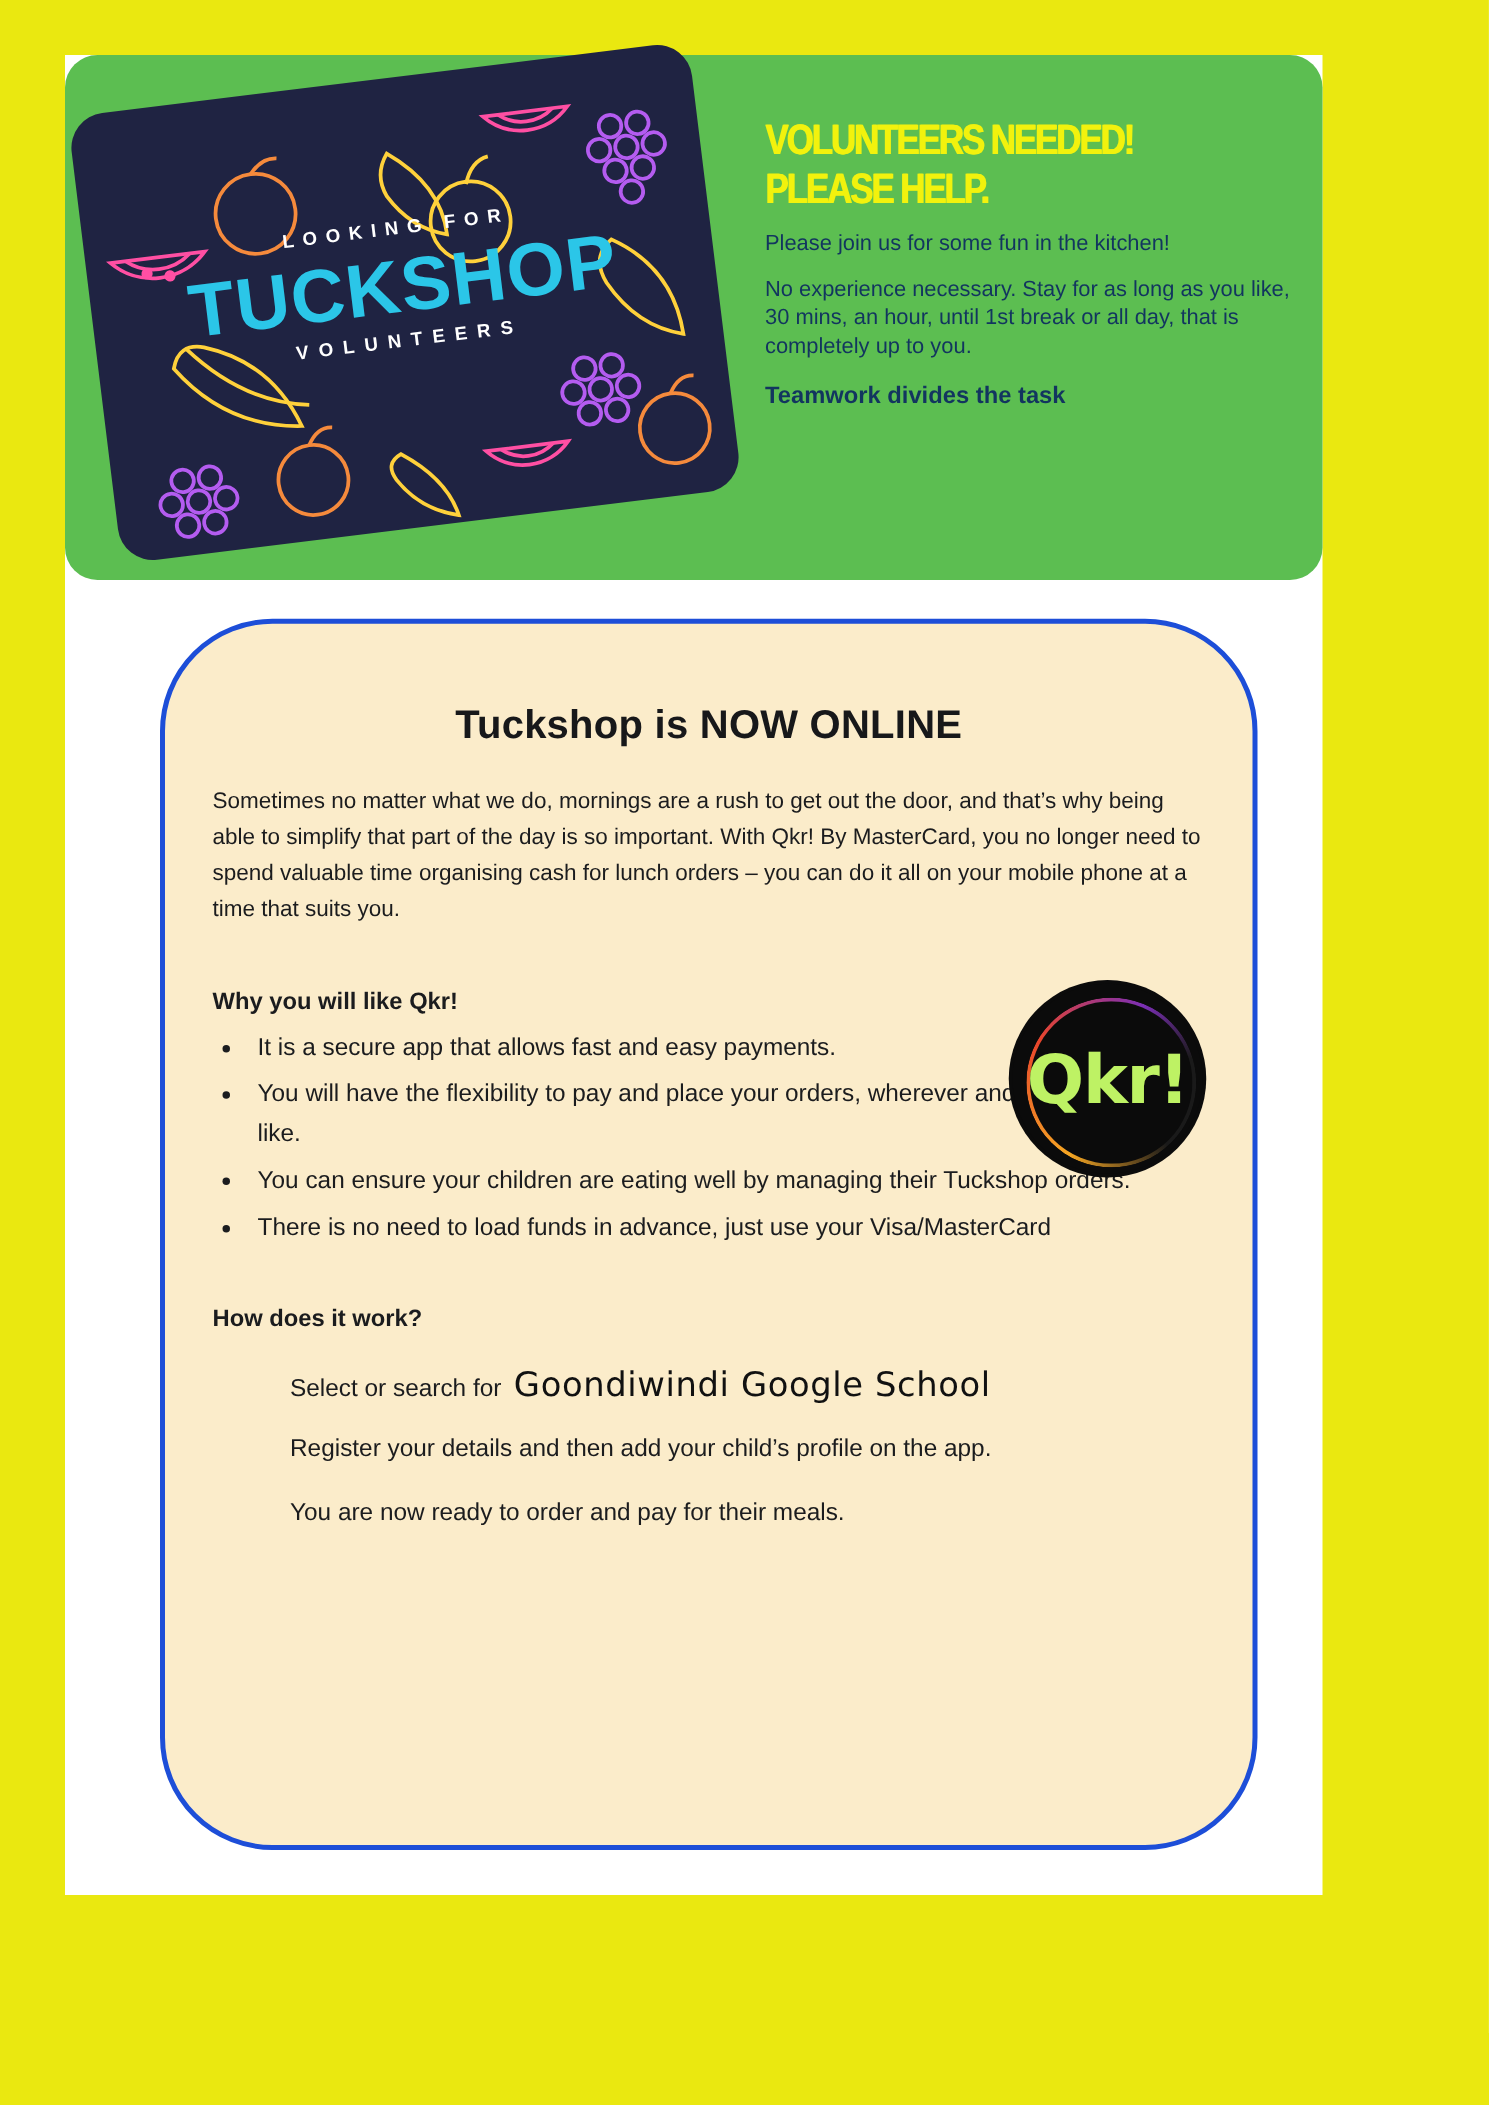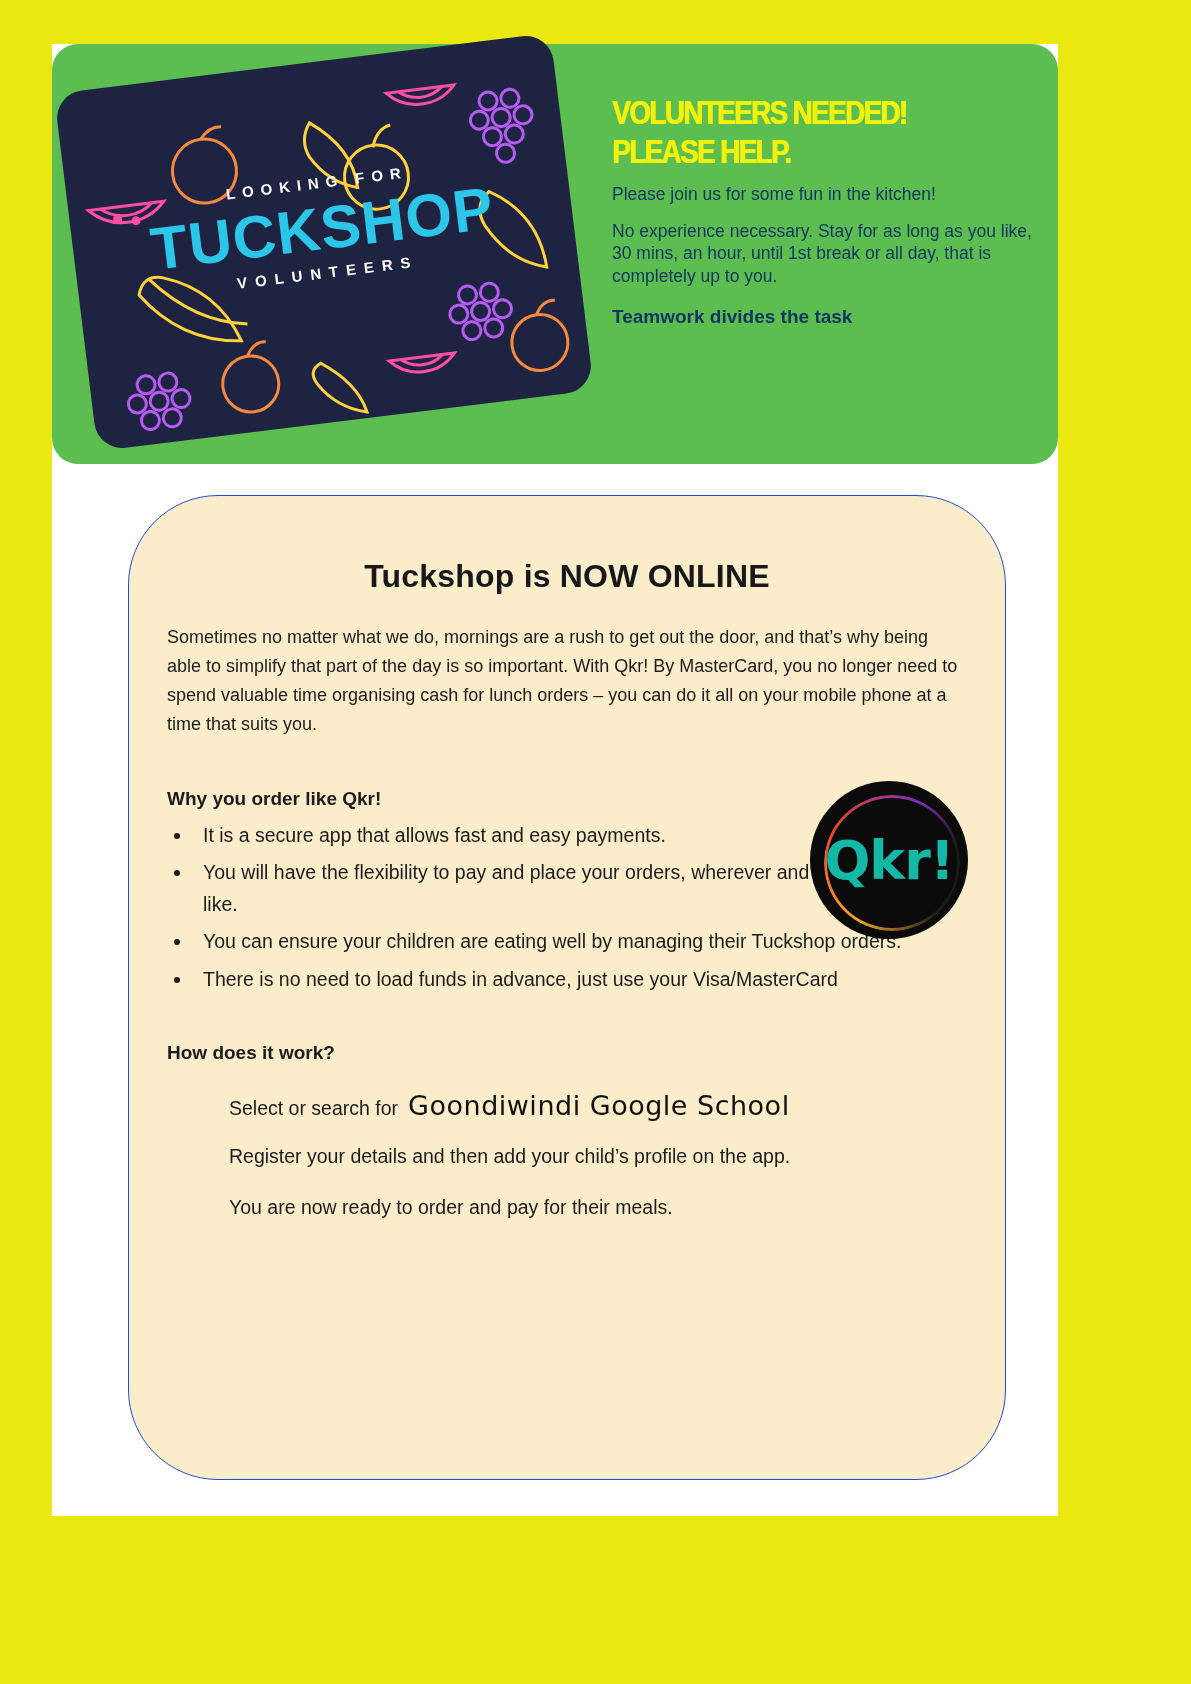--- a/index.html
+++ b/index.html
@@ -120,21 +120,21 @@
   }
 
   
   .cream-panel {
     position: absolute;
     left: 128px;
     top: 495px;
     width: 878px;
     height: 985px;
     background: #fbecca;
-    border: 1px solid #1d4ed8;
+    border: 4px solid #1d4ed8;
     border-radius: 90px 90px 90px 90px;
     box-sizing: border-box;
   }
   .cream-title {
     text-align: center;
     font-size: 32px;
     font-weight: bold;
     color: #17181a;
     margin-top: 62px;
     letter-spacing: 0.2px;
@@ -213,21 +213,21 @@
     -webkit-mask: linear-gradient(#fff 0 0) padding-box, linear-gradient(#fff 0 0);
     -webkit-mask-composite: xor;
     mask-composite: exclude;
   }
   .qkr-text {
     position: absolute;
     inset: 0;
     display: flex;
     align-items: center;
     justify-content: center;
-    color: #14b8a6;
+    color: #bef264;
     font-size: 54px;
     font-weight: bold;
     letter-spacing: -1px;
     font-family: "DejaVu Sans", sans-serif;
   }
 </style>
 </head>
 <body>
 
 <div class="page">
@@ -337,21 +337,21 @@
       <div class="green-bold">Teamwork divides the task</div>
     </div>
   </div>
 
   <div class="cream-panel">
     <div class="cream-title">Tuckshop is NOW ONLINE</div>
 
     <div class="cream-body">
       <div class="cream-intro">Sometimes no matter what we do, mornings are a rush to get out the door, and that’s why being able to simplify that part of the day is so important. With Qkr! By MasterCard, you no longer need to spend valuable time organising cash for lunch orders – you can do it all on your mobile phone at a time that suits you.</div>
 
-      <div class="sub-head">Why you order like Qkr!</div>
+      <div class="sub-head">Why you will like Qkr!</div>
       <ul class="bullets">
         <li>It is a secure app that allows fast and easy payments.</li>
         <li>You will have the flexibility to pay and place your orders, wherever and whenever you like.</li>
         <li>You can ensure your children are eating well by managing their Tuckshop orders.</li>
         <li>There is no need to load funds in advance, just use your Visa/MasterCard</li>
       </ul>
 
       <div class="how-head">How does it work?</div>
 
       <div class="how-select">

